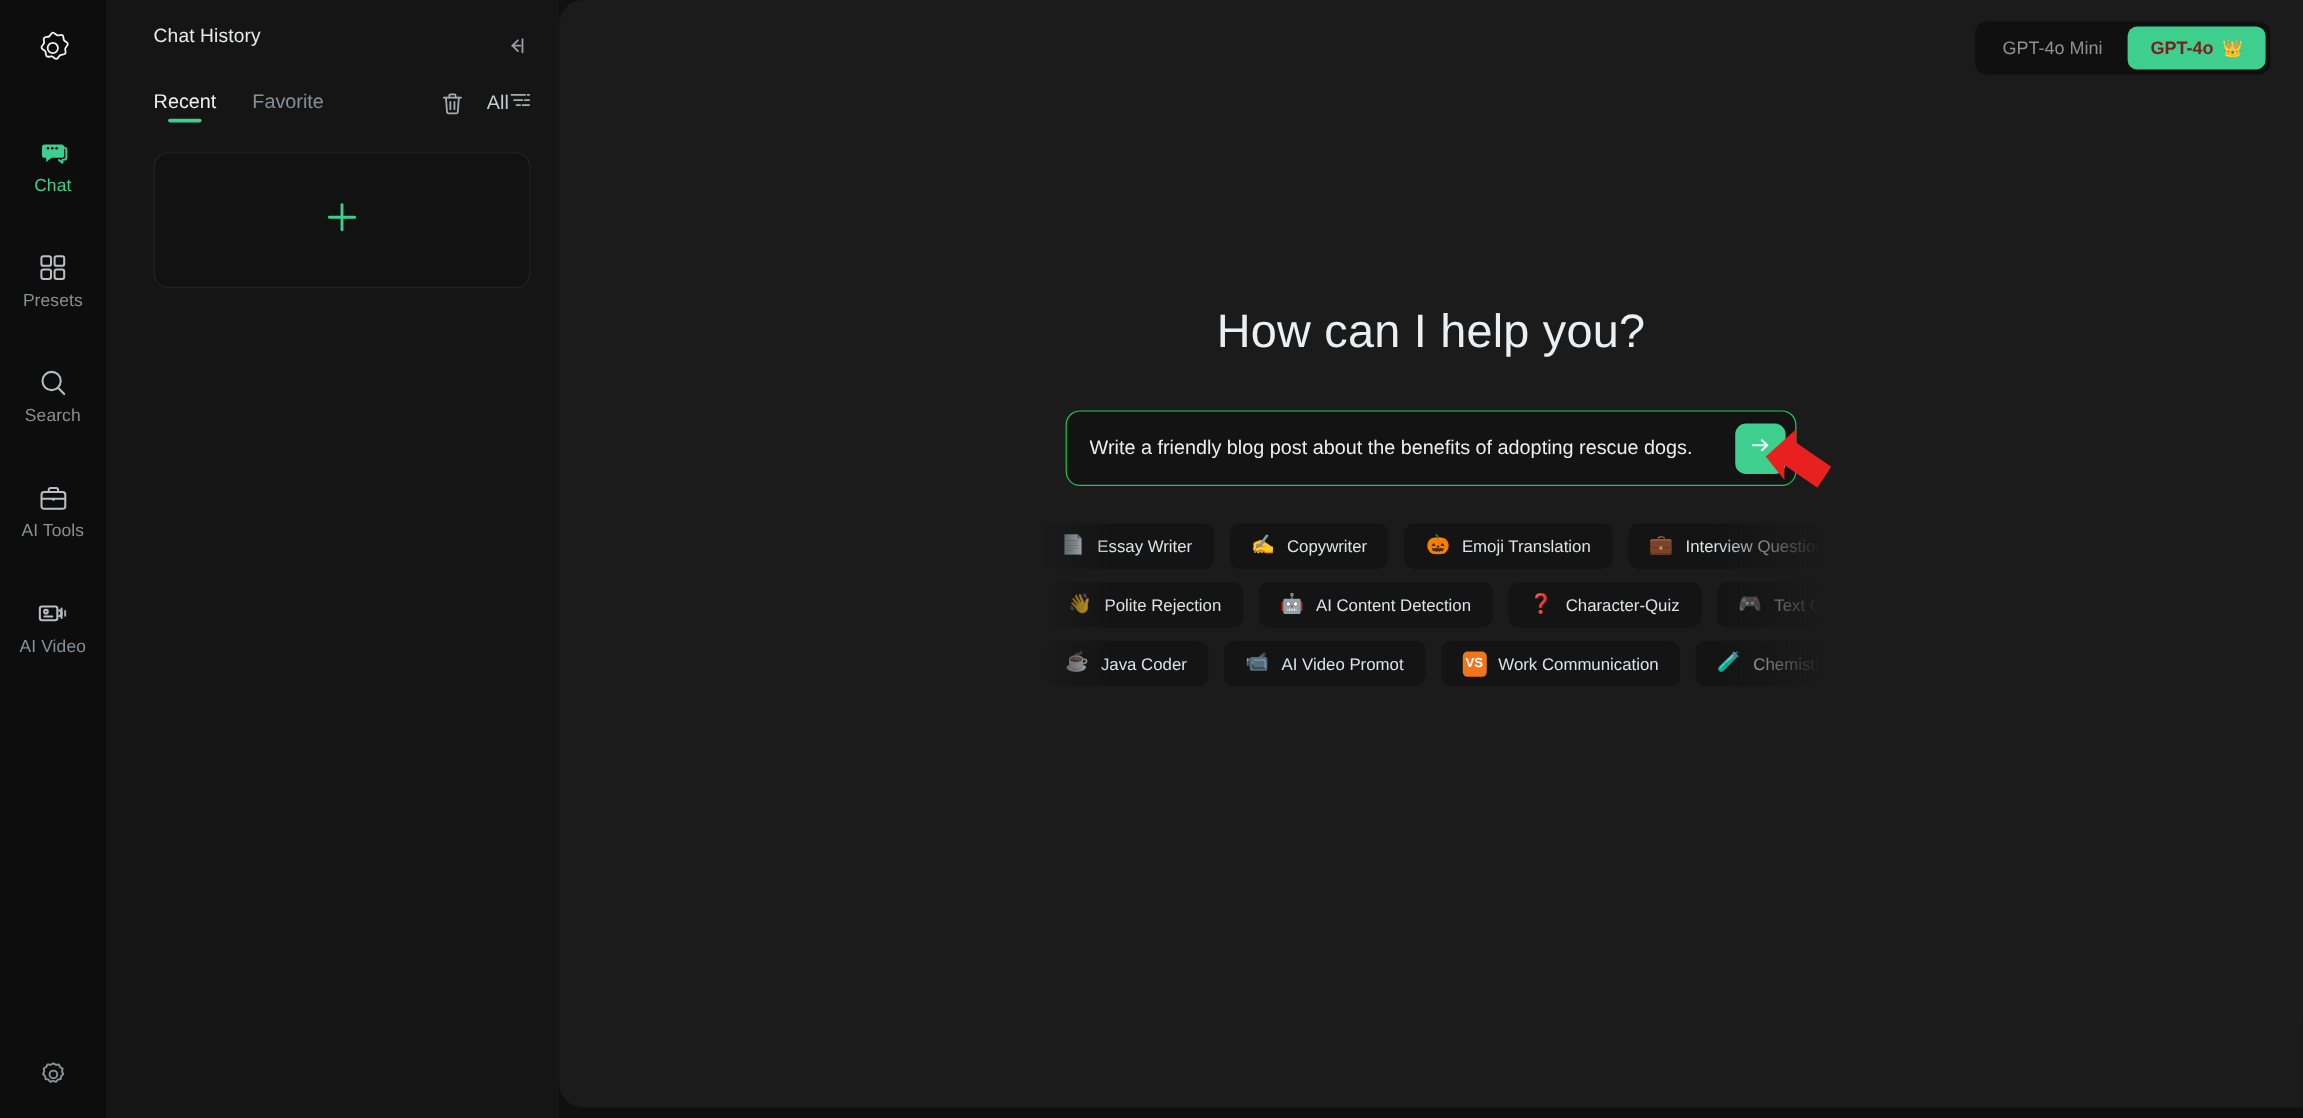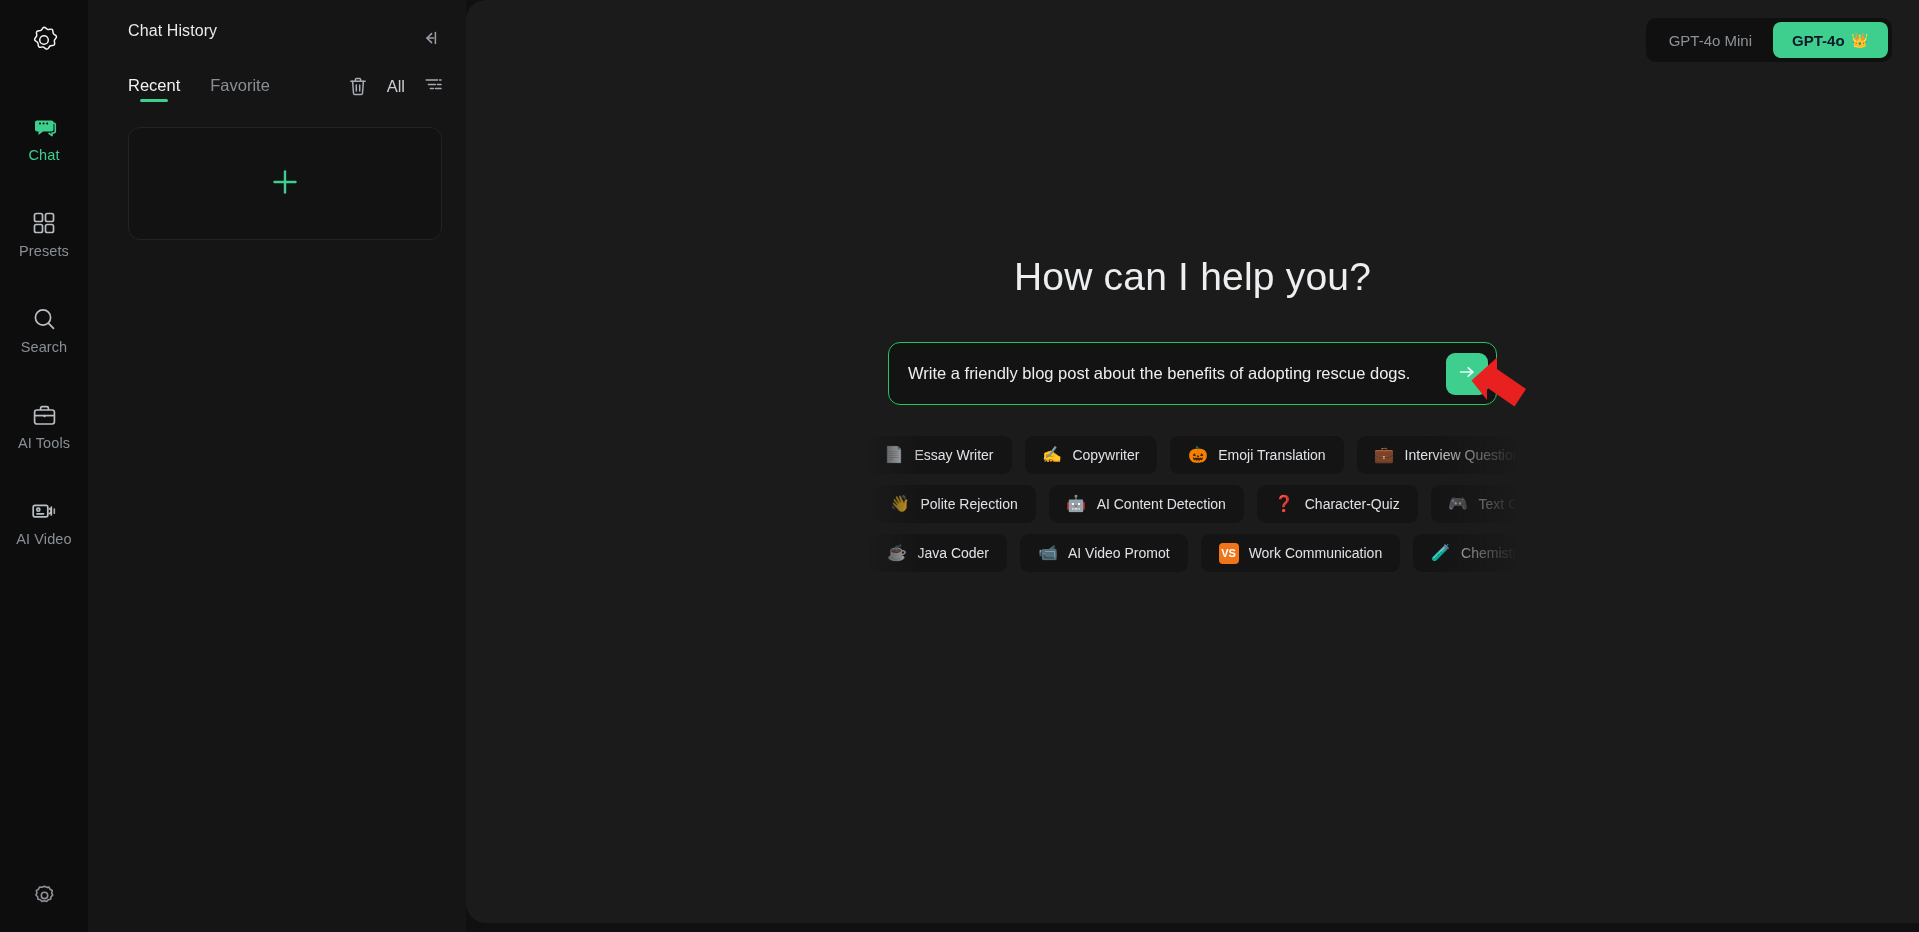--- a/index.html
+++ b/index.html
@@ -163,21 +163,21 @@
     width: 22px; height: 22px;
     display: flex; align-items: center; justify-content: center;
     cursor: pointer;
     margin-right: 18px;
     margin-bottom: 7px;
   }
 
   .filter-btn {
     display: flex;
     align-items: center;
-    gap: 20px;
+    gap: 1px;
     cursor: pointer;
     margin-bottom: 7px;
   }
   .filter-label {
     font-size: 16.5px;
     color: #c8ccd2;
     line-height: 1;
   }
 
   .newchat {
@@ -229,21 +229,21 @@
     align-items: center;
     gap: 7px;
     border-radius: 8px;
     font-size: 15px;
     color: #8d9299;
     cursor: pointer;
     white-space: nowrap;
   }
   .model-opt.active {
     background: #3ecf8e;
-    color: #0f172a;
+    color: #7f1d1d;
     font-weight: bold;
   }
   .crown { font-size: 14px; line-height: 1; }
 
   .center {
     position: absolute;
     top: 0; left: 0; right: 0; bottom: 0;
     display: flex;
     flex-direction: column;
     align-items: center;

